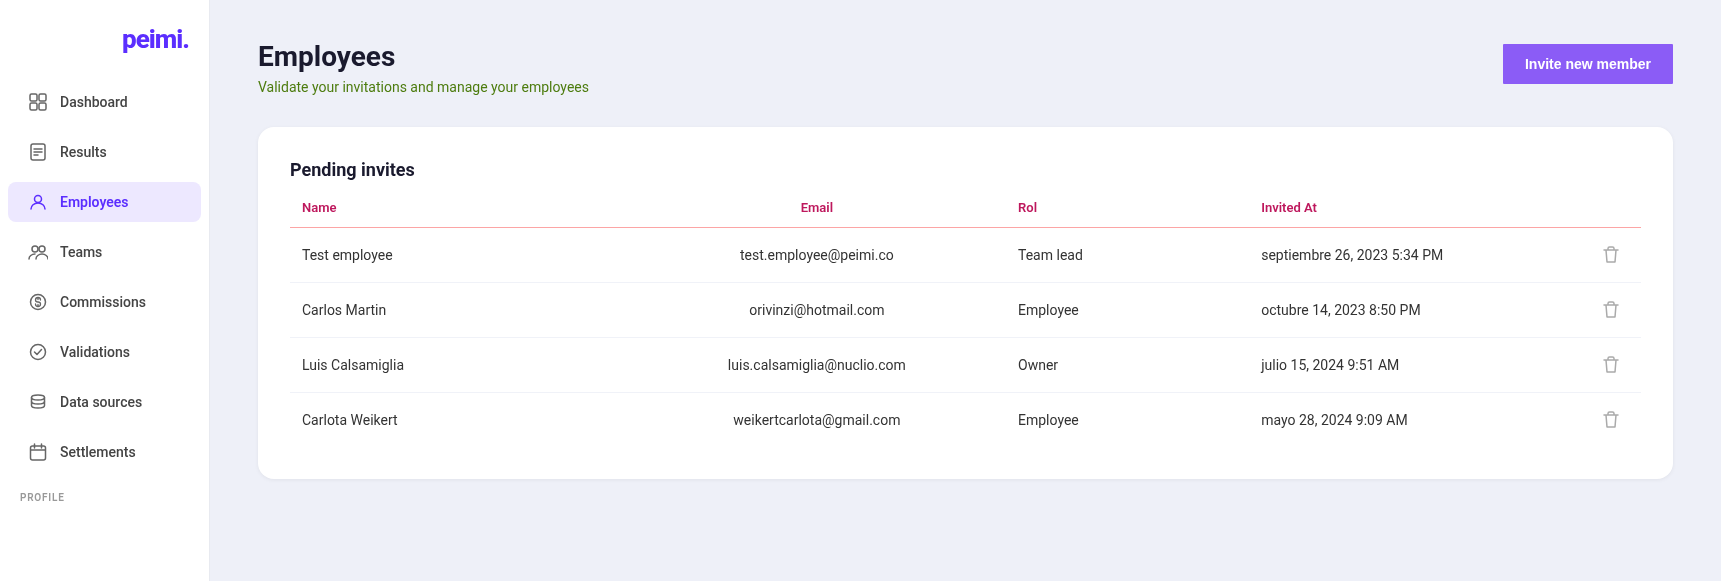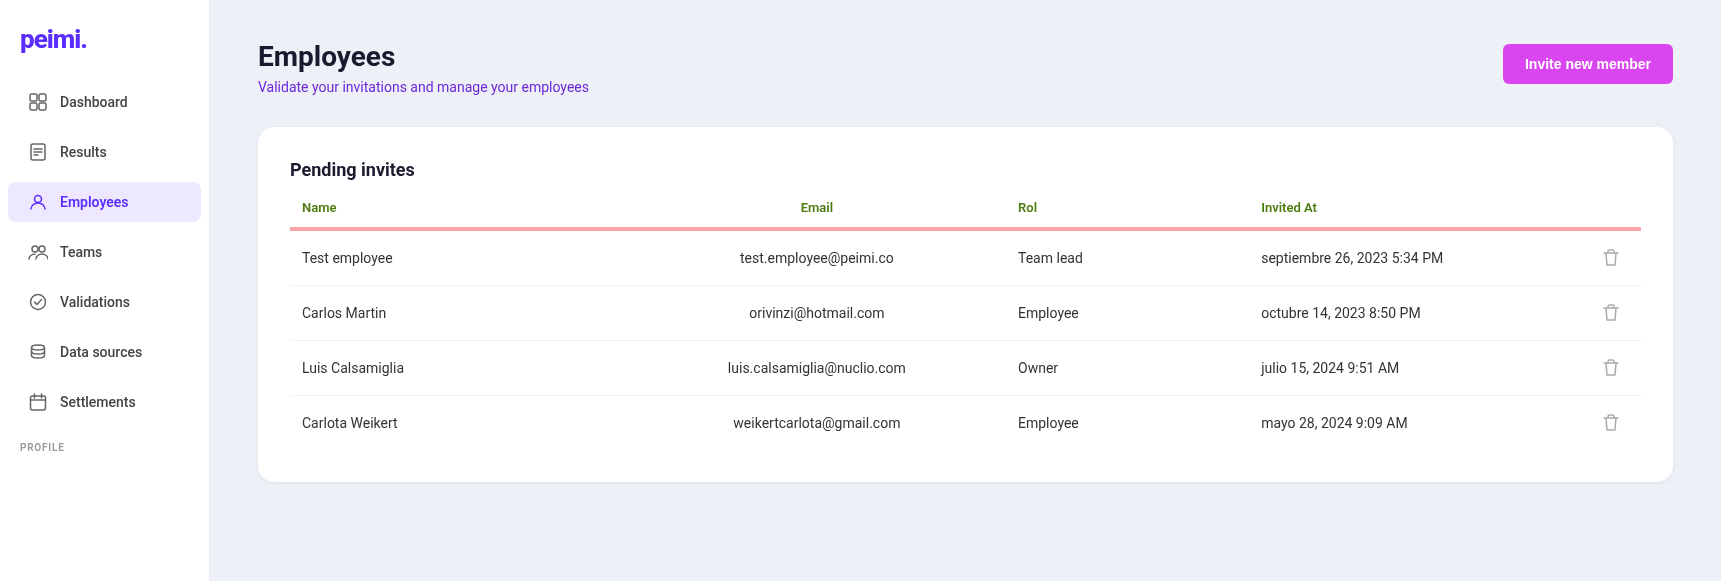--- a/index.html
+++ b/index.html
@@ -16,20 +16,21 @@
       width: 210px;
       background: #ffffff;
       display: flex;
       flex-direction: column;
       padding: 0;
       flex-shrink: 0;
       border-right: 1px solid #e8eaf0;
     }
     .sidebar-logo {
       padding: 24px 20px 20px 20px;
+      text-align: right;
     }
     .logo-text {
       font-size: 26px;
       font-weight: 800;
       color: #5b2eff;
       letter-spacing: -1px;
     }
     .sidebar-nav {
       display: flex;
       flex-direction: column;
@@ -89,27 +90,27 @@
     }
     .page-title-group {}
     .page-title {
       font-size: 28px;
       font-weight: 700;
       color: #1a1a2e;
       margin-bottom: 6px;
     }
     .page-subtitle {
       font-size: 14px;
-      color: #6d28d9;
+      color: #4d7c0f;
     }
     .invite-btn {
-      background: #d946ef;
+      background: #8b5cf6;
       color: #fff;
       border: none;
-      border-radius: 6px;
+      border-radius: 1px;
       padding: 12px 22px;
       font-size: 14px;
       font-weight: 600;
       cursor: pointer;
       white-space: nowrap;
       margin-top: 4px;
     }
 
     
     .card {
@@ -127,23 +128,23 @@
 
     
     .table {
       width: 100%;
       border-collapse: collapse;
     }
     .table th {
       text-align: left;
       font-size: 13px;
       font-weight: 600;
-      color: #4d7c0f;
+      color: #be185d;
       padding: 8px 12px 12px 12px;
-      border-bottom: 4px solid #fca5a5;
+      border-bottom: 1px solid #fca5a5;
     }
     .table td {
       font-size: 14px;
       color: #333;
       padding: 14px 12px;
       border-bottom: 1px solid #f0f2f8;
     }
     .table tr:last-child td { border-bottom: none; }
     .table .col-name { width: 25%; }
     .table .col-email { width: 28%; text-align: center; }
@@ -213,20 +214,29 @@
         <svg width="20" height="18" viewBox="0 0 20 18" fill="none">
           <circle cx="7" cy="6" r="3" stroke="#666" stroke-width="1.5"></circle>
           <circle cx="14" cy="6" r="3" stroke="#666" stroke-width="1.5"></circle>
           <path d="M1 16c0-2.761 2.686-5 6-5" stroke="#666" stroke-width="1.5" stroke-linecap="round"></path>
           <path d="M8 16c0-2.761 2.686-5 6-5s6 2.239 6 5" stroke="#666" stroke-width="1.5" stroke-linecap="round"></path>
         </svg>
       </span>
       <span>Teams</span>
     </div>
 
+    <div class="sidebar-item">
+      <span class="icon">
+        <svg width="18" height="18" viewBox="0 0 18 18" fill="none">
+          <circle cx="9" cy="9" r="7.5" stroke="#666" stroke-width="1.5"></circle>
+          <path d="M9 5v1.5M9 11.5V13M6.5 11a2.5 2.5 0 005 0c0-1.4-1.1-2-2.5-2s-2.5-.6-2.5-2a2.5 2.5 0 015 0" stroke="#666" stroke-width="1.3" stroke-linecap="round"></path>
+        </svg>
+      </span>
+      <span>Commissions</span>
+    </div>
 
     <div class="sidebar-item">
       <span class="icon">
         <svg width="18" height="18" viewBox="0 0 18 18" fill="none">
           <circle cx="9" cy="9" r="7.5" stroke="#666" stroke-width="1.5"></circle>
           <path d="M5.5 9l2.5 2.5 4.5-5" stroke="#666" stroke-width="1.5" stroke-linecap="round" stroke-linejoin="round"></path>
         </svg>
       </span>
       <span>Validations</span>
     </div>

